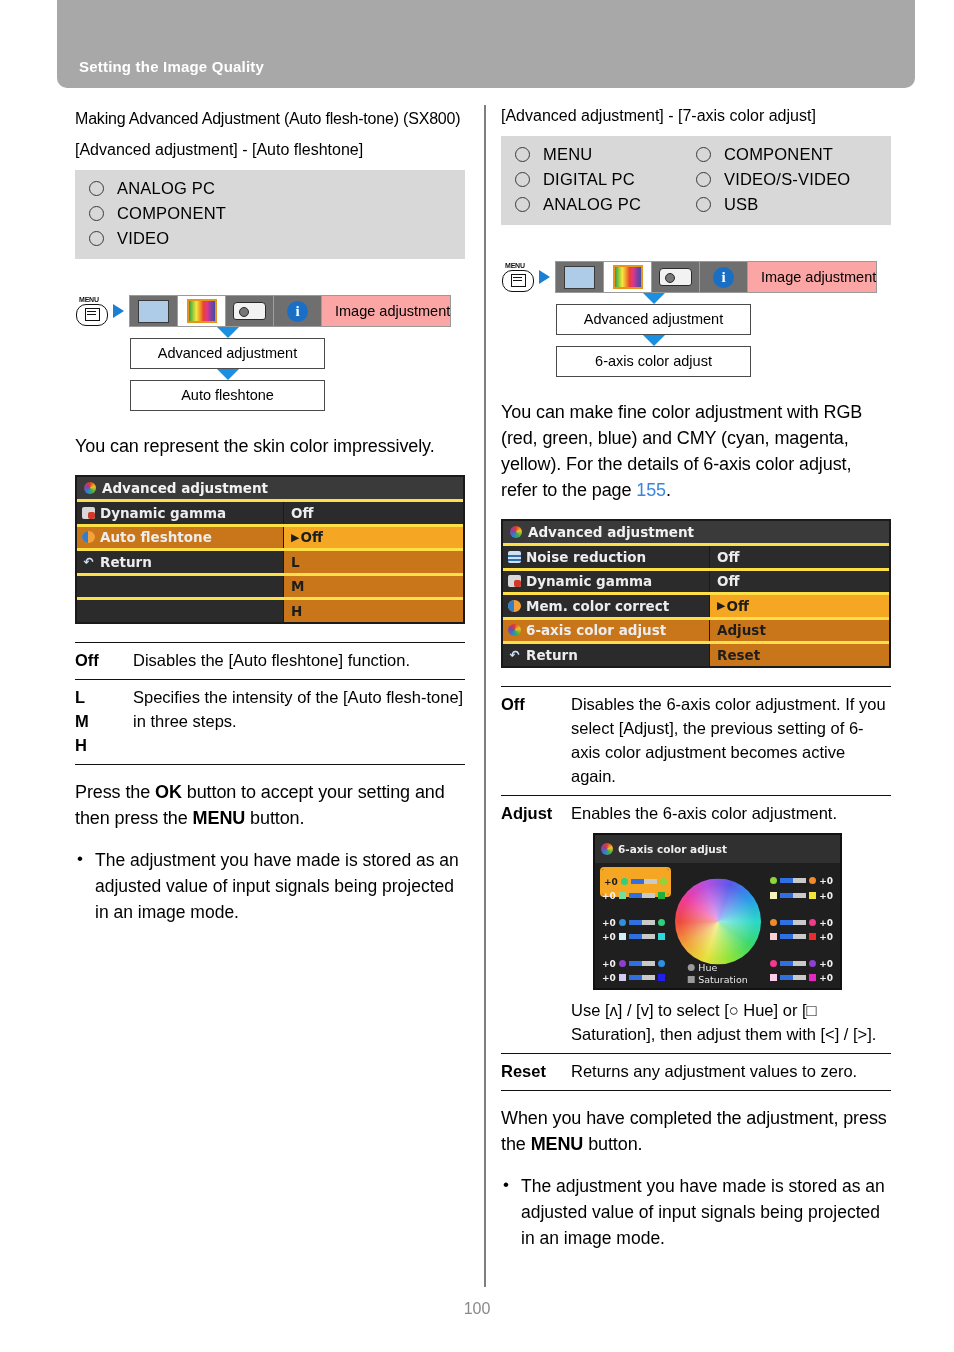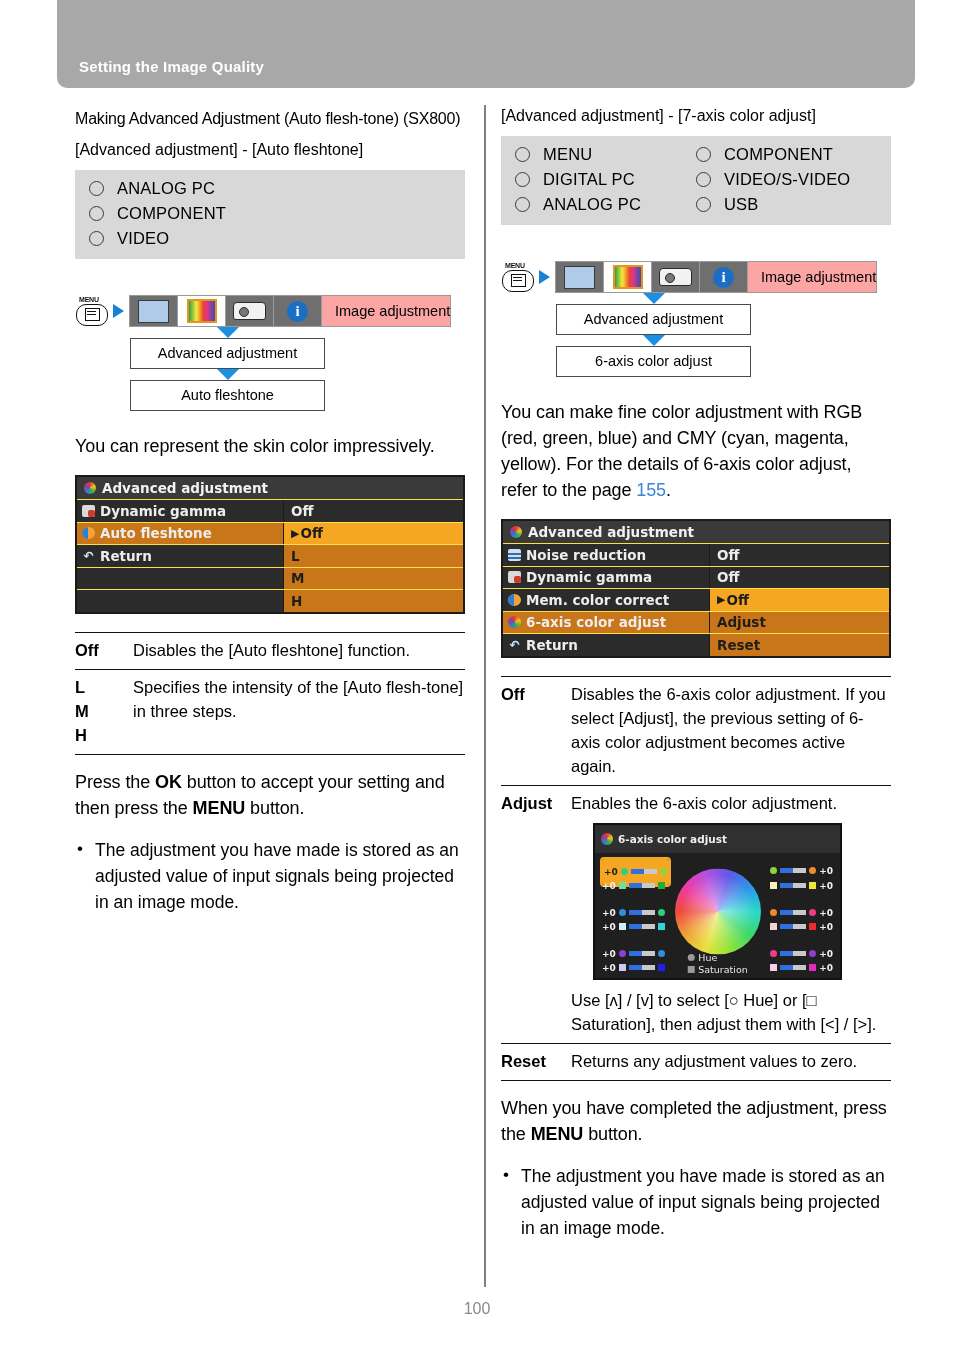--- a/index.html
+++ b/index.html
@@ -128,21 +128,21 @@
   .osd-title{
     display:flex;align-items:center;gap:6px;padding:3px 7px;
     background:#3a3a3a;color:#f2f2f2;font-size:13.5px;font-weight:bold;
   }
   .osd-wheel-ico{
     width:12px;height:12px;border-radius:50%;flex:none;
     background:conic-gradient(#e03b2f,#f0c020,#3fae4a,#2f7fd0,#8d3fa0,#e03b2f);
   }
   .osd-rows{display:block;}
   .osd-row{display:flex;height:21.5px;align-items:stretch;
-    border-top:1px solid #fde047;}
+    border-top:3px solid #fde047;}
   .osd-left{
     flex:1;display:flex;align-items:center;gap:5px;padding-left:5px;
     background:#2b2b2b;color:#ededed;font-size:13.5px;font-weight:bold;
   }
   .osd-left.sel{background:#c9761a;}
   .osd-left.blank{background:#2b2b2b;}
   .osd-right{
     width:172px;display:flex;align-items:center;padding-left:7px;
     background:#2b2b2b;color:#ededed;font-size:13.5px;font-weight:bold;
     border-left:1px solid #1a1a1a;

